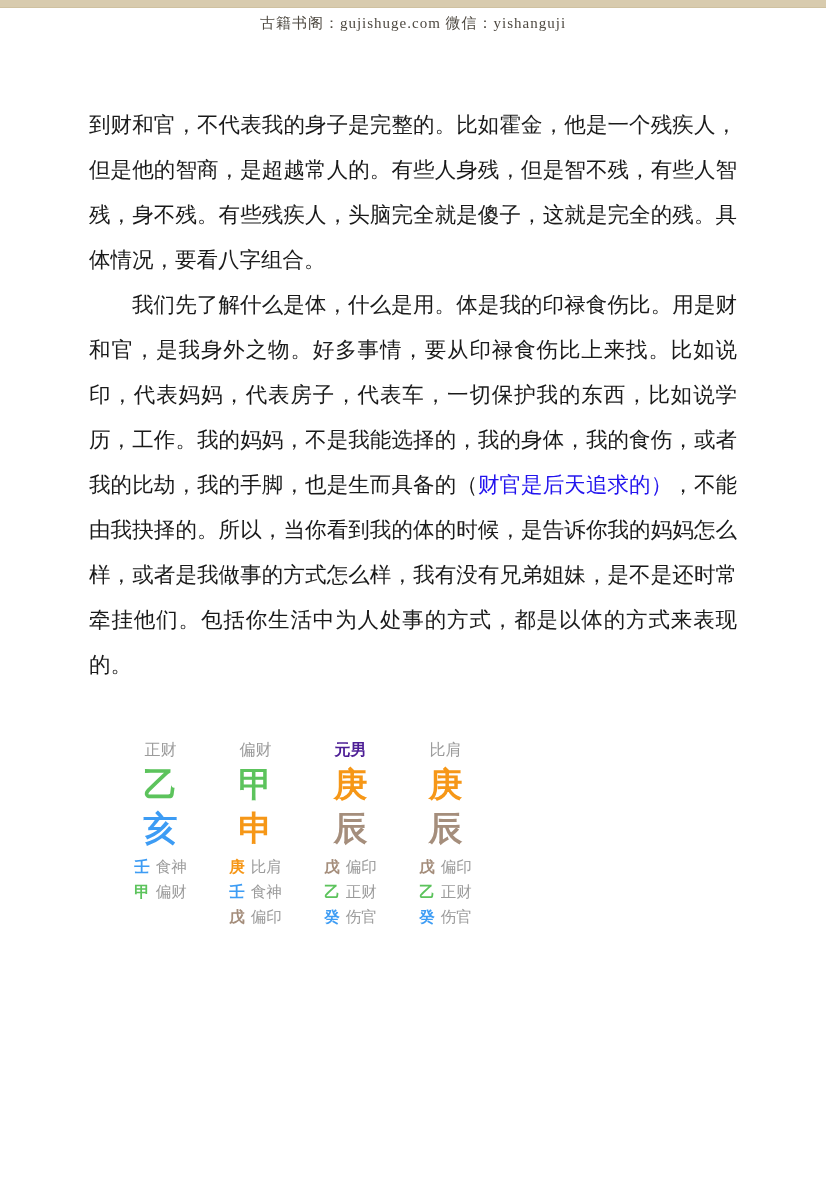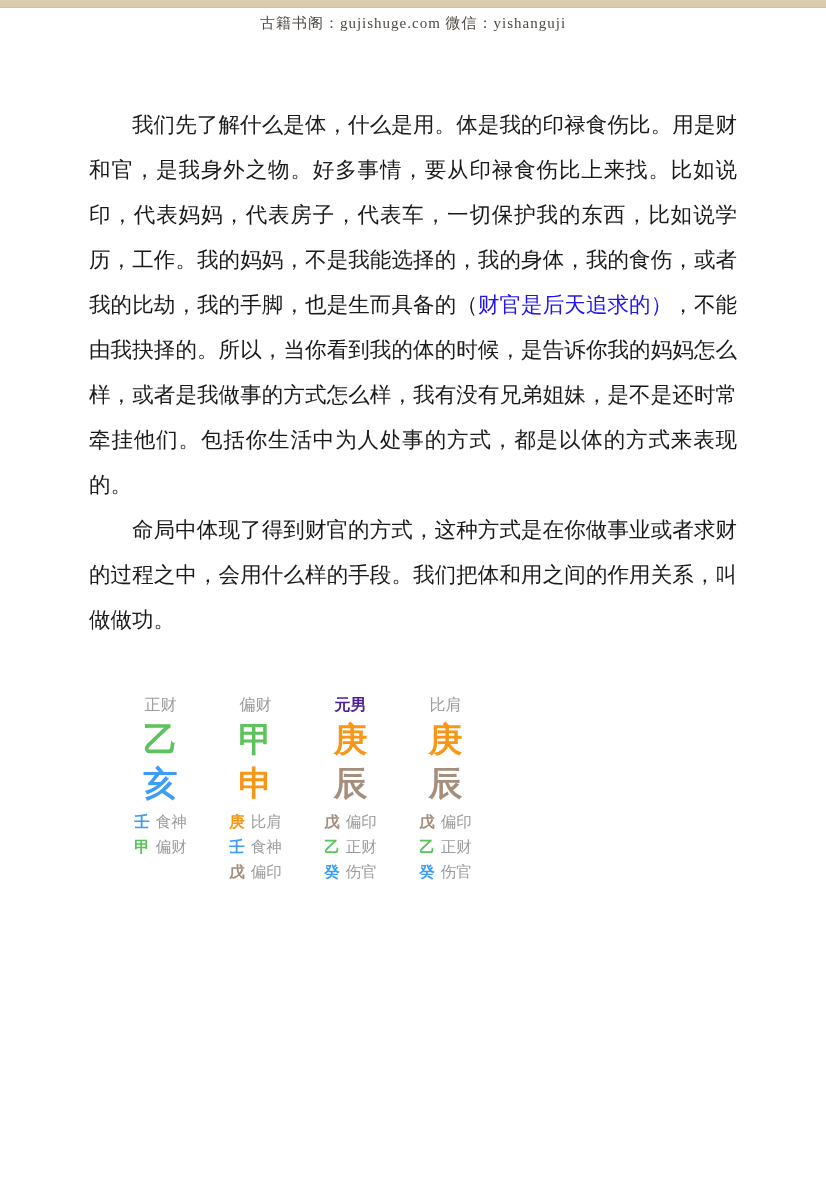--- a/index.html
+++ b/index.html
@@ -83,22 +83,22 @@
   .hidden-row .hgod { color: #9b9b9b; margin-left: 6px; }
 </style>
 </head>
 <body>
 
 <div class="topbar"></div>
 
 <div class="site-header">古籍书阁：gujishuge.com 微信：yishanguji</div>
 
 <div class="article" id="article">
+    <p class=""><span>到财和官，不代表我的身子是完整的。比如霍金，他是一个残疾人，但是他的智商，是超越常人的。有些人身残，但是智不残，有些人智残，身不残。有些残疾人，头脑完全就是傻子，这就是完全的残。具体情况，要看八字组合。</span></p>
     <p class="indent"><span>我们先了解什么是体，什么是用。体是我的印禄食伤比。用是财和官，是我身外之物。好多事情，要从印禄食伤比上来找。比如说印，代表妈妈，代表房子，代表车，一切保护我的东西，比如说学历，工作。我的妈妈，不是我能选择的，我的身体，我的食伤，或者我的比劫，我的手脚，也是生而具备的（</span><span class="link">财官是后天追求的）</span><span>，不能由我抉择的。所以，当你看到我的体的时候，是告诉你我的妈妈怎么样，或者是我做事的方式怎么样，我有没有兄弟姐妹，是不是还时常牵挂他们。包括你生活中为人处事的方式，都是以体的方式来表现的。</span></p>
-    <p class="indent"><span>命局中体现了得到财官的方式，这种方式是在你做事业或者求财的过程之中，会用什么样的手段。我们把体和用之间的作用关系，叫做做功。</span></p>
   </div>
 
 <div class="bazi">
   <div class="bazi-inner" id="bazi-pillars">
       <div class="pillar">
         <div class="god">正财</div>
         <div class="stem" style="color: rgb(92, 195, 92);">乙</div>
         <div class="branch" style="color: rgb(61, 156, 244);">亥</div>
         <div class="hidden">
           <div class="hidden-row"><span class="hstem" style="color: rgb(61, 156, 244);">壬</span><span class="hgod">食神</span></div>

